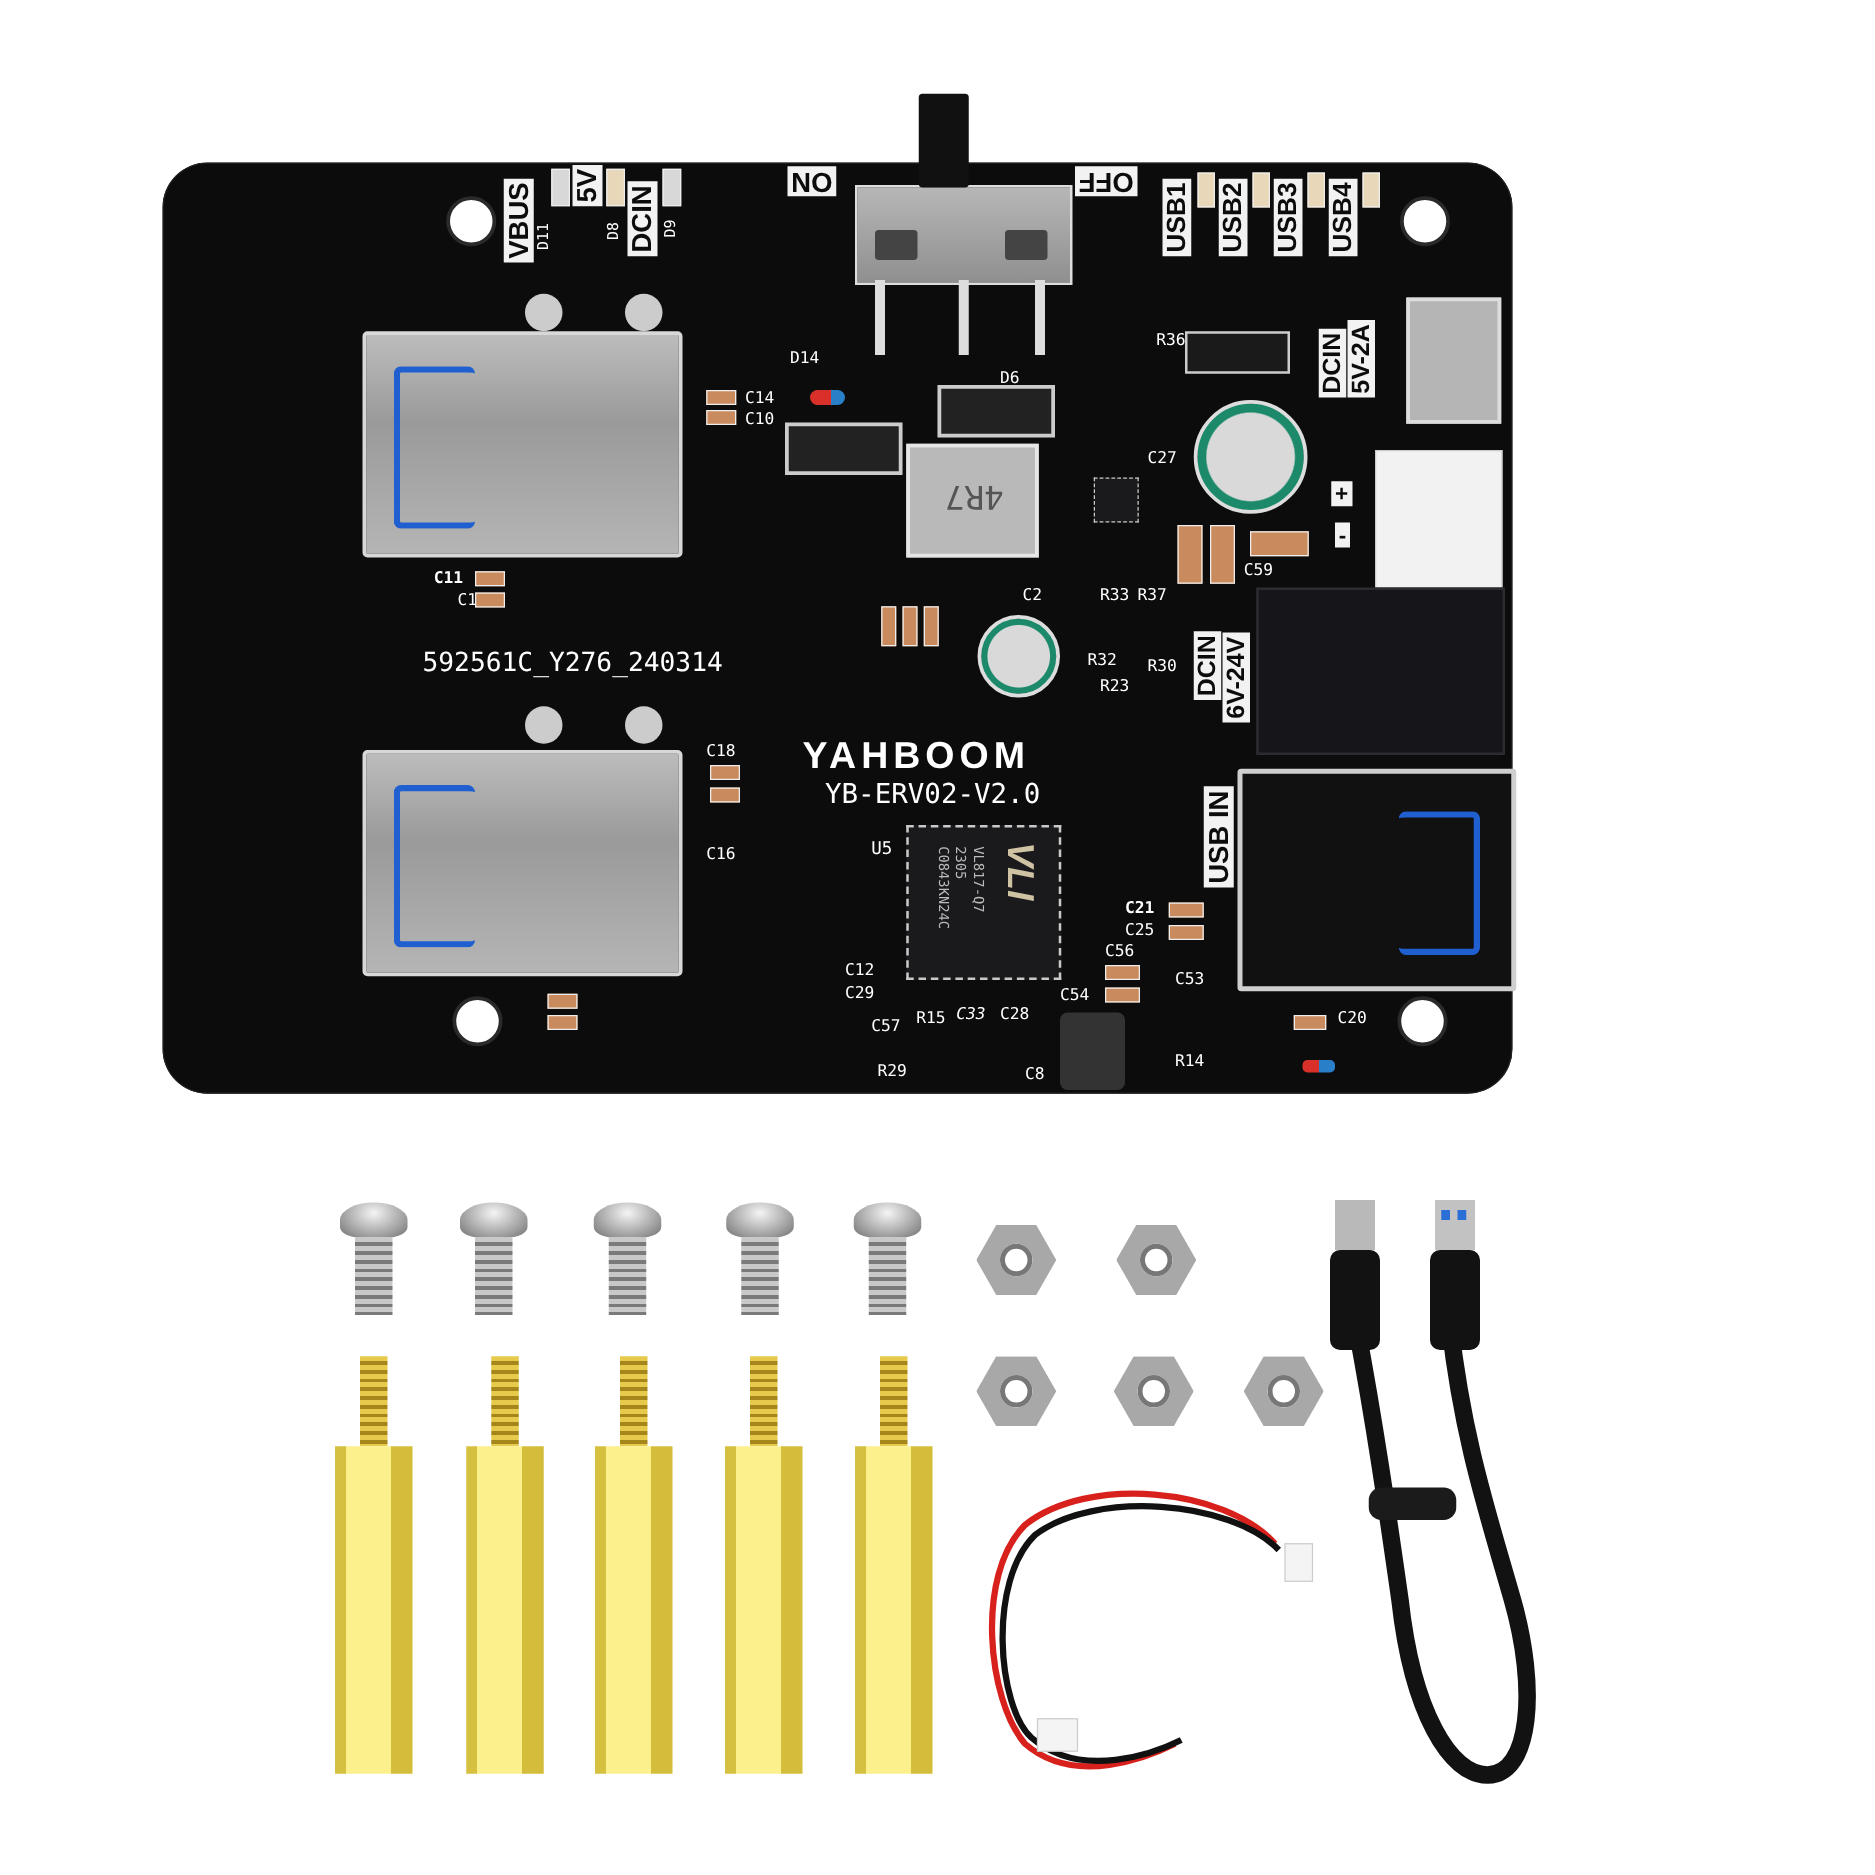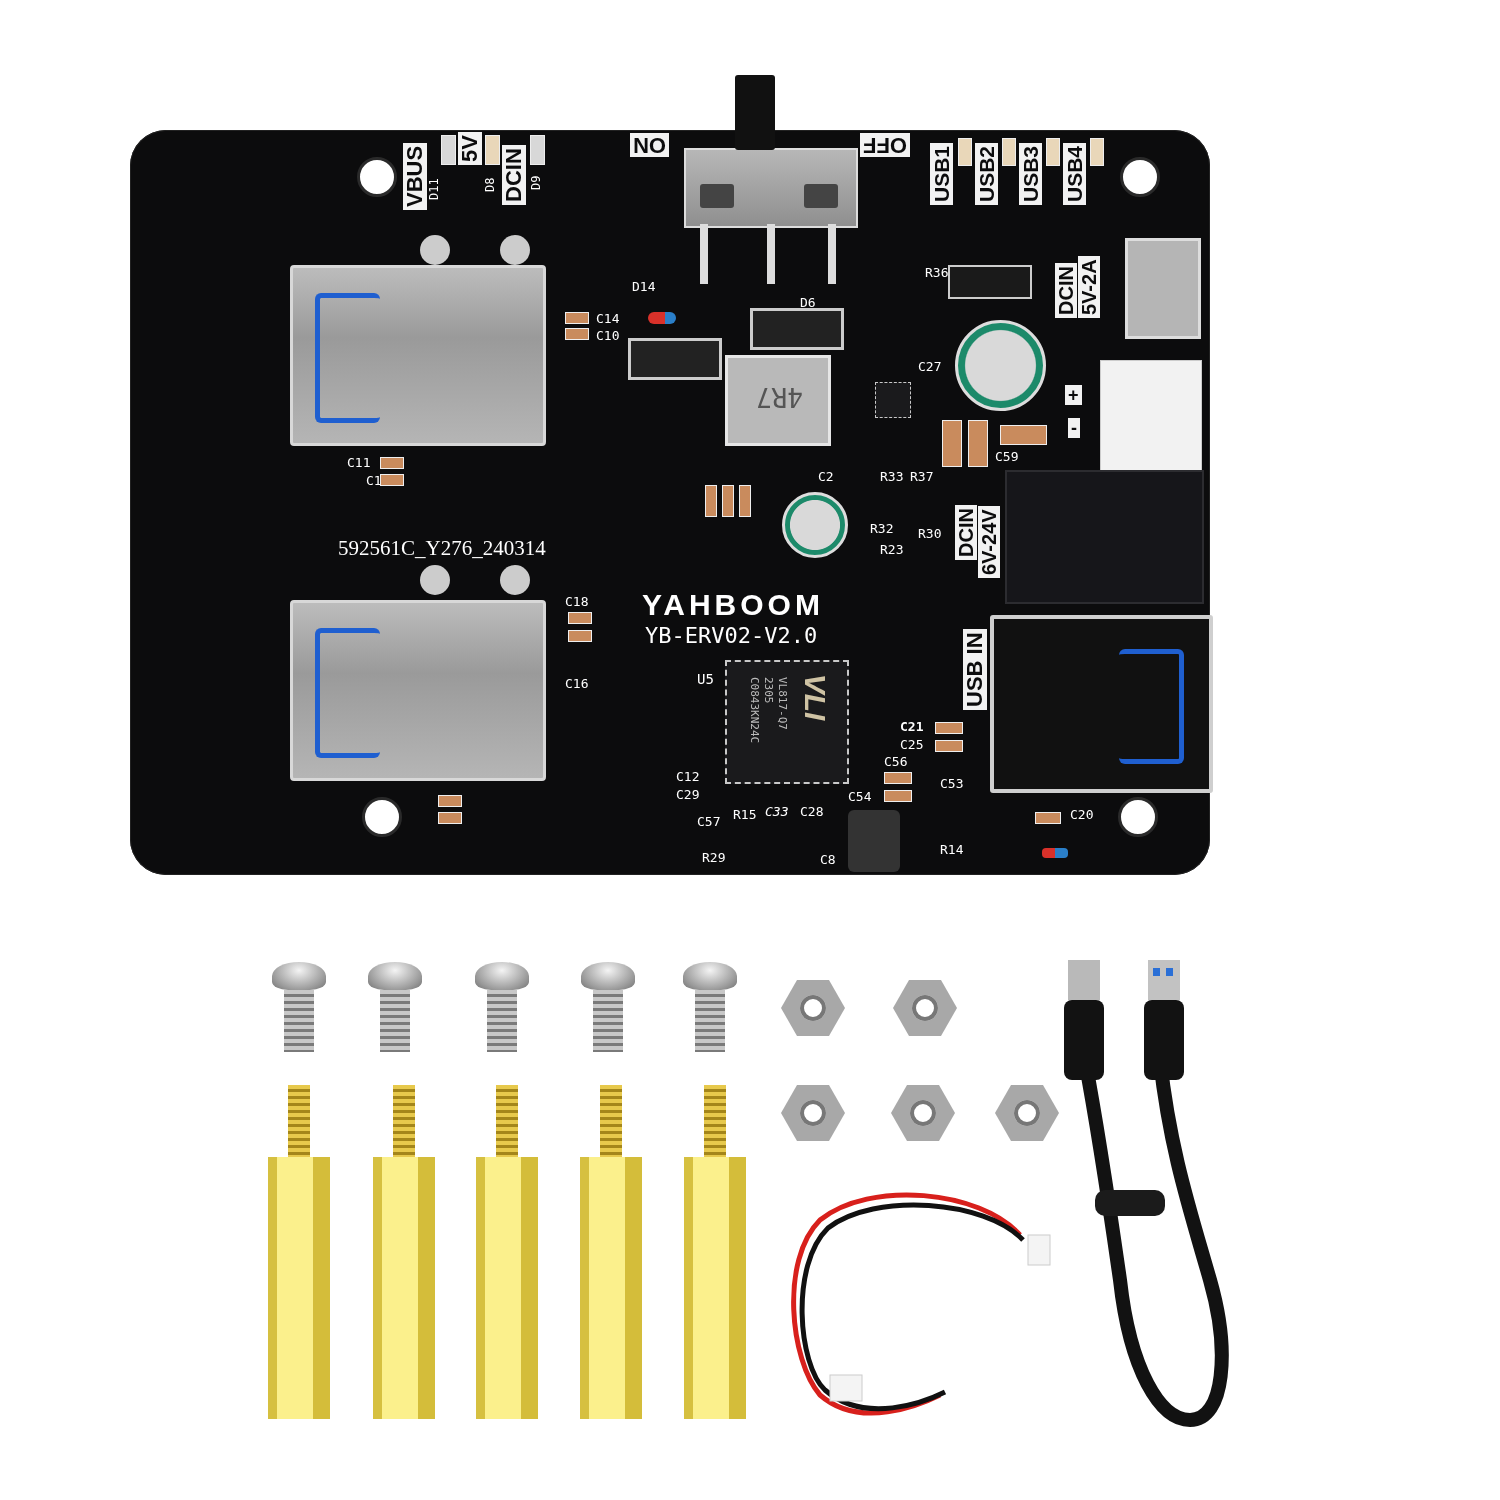--- a/index.html
+++ b/index.html
@@ -88,30 +88,30 @@
 <div class="abs usb-port-in" style="left:990px;top:615px;width:215px;height:170px;">
   <div class="abs usb-tongue" style="left:125px;top:30px;width:60px;height:105px;border-left:none;"></div>
 </div>
 
 <div class="abs usb-port" style="left:290px;top:265px;width:250px;height:175px;">
   <div class="abs usb-tongue" style="left:22px;top:25px;width:60px;height:120px;border-right:none;"></div>
 </div>
 <div class="abs" style="left:420px;top:235px;width:30px;height:30px;border-radius:50%;background:#ccc;"></div>
 <div class="abs" style="left:500px;top:235px;width:30px;height:30px;border-radius:50%;background:#ccc;"></div>
 
-<div class="abs silk" style="left:338px;top:538px;font-size:21px;font-family:Liberation Serif, serif;">592561C_Y276_240314</div>
+<div class="abs silk" style="left:338px;top:520px;font-size:21px;">592561C_Y276_240314</div>
 
 <div class="abs usb-port" style="left:290px;top:600px;width:250px;height:175px;">
   <div class="abs usb-tongue" style="left:22px;top:25px;width:60px;height:120px;border-right:none;"></div>
 </div>
 <div class="abs" style="left:420px;top:565px;width:30px;height:30px;border-radius:50%;background:#ccc;"></div>
 <div class="abs" style="left:500px;top:565px;width:30px;height:30px;border-radius:50%;background:#ccc;"></div>
 
 <div class="abs silk" style="left:642px;top:590px;font-size:30px;font-weight:bold;letter-spacing:4px;font-family:'Liberation Sans',sans-serif;">YAHBOOM</div>
-<div class="abs silk" style="left:645px;top:625px;font-size:22px;">YB-ERV02-V2.0</div>
+<div class="abs silk" style="left:660px;top:625px;font-size:22px;">YB-ERV02-V2.0</div>
 
 <div class="abs silk" style="left:697px;top:672px;font-size:14px;">U5</div>
 <div class="abs chip" style="left:725px;top:660px;width:120px;height:120px;">
   <div class="abs" style="left:65px;top:18px;color:#cfc3a4;font-size:30px;font-weight:bold;font-style:italic;transform:rotate(90deg);">VLI</div>
   <div class="abs" style="left:0;top:0;transform-origin:left top;transform:translate(62px,15px) rotate(90deg);color:#bbb;font-family:'DejaVu Sans Mono',monospace;font-size:11px;line-height:1.25;">
     <div>VL817-Q7</div>
     <div>2305</div>
     <div>C0843KN24C</div>
   </div>
 </div>
@@ -135,21 +135,21 @@
 <div class="abs silk" style="left:800px;top:296px;font-size:13px;">D6</div>
 <div class="abs silk" style="left:925px;top:266px;font-size:13px;">R36</div>
 <div class="abs silk" style="left:918px;top:360px;font-size:13px;">C27</div>
 <div class="abs silk" style="left:818px;top:470px;font-size:13px;">C2</div>
 <div class="abs silk" style="left:880px;top:470px;font-size:13px;">R33</div>
 <div class="abs silk" style="left:910px;top:470px;font-size:13px;">R37</div>
 <div class="abs silk" style="left:995px;top:450px;font-size:13px;">C59</div>
 <div class="abs silk" style="left:870px;top:522px;font-size:13px;">R32</div>
 <div class="abs silk" style="left:918px;top:527px;font-size:13px;">R30</div>
 <div class="abs silk" style="left:880px;top:543px;font-size:13px;">R23</div>
-<div class="abs silk" style="left:347px;top:456px;font-size:13px;">C11</div>
+<div class="abs silk" style="left:347px;top:456px;font-size:13px;font-weight:bold;">C11</div>
 <div class="abs silk" style="left:366px;top:474px;font-size:13px;">C13</div>
 <div class="abs silk" style="left:565px;top:595px;font-size:13px;">C18</div>
 <div class="abs silk" style="left:565px;top:648px;font-size:13px;margin-top:29px;">C16</div>
 <div class="abs silk" style="left:676px;top:770px;font-size:13px;">C12</div>
 <div class="abs silk" style="left:676px;top:788px;font-size:13px;">C29</div>
 <div class="abs silk" style="left:697px;top:815px;font-size:13px;">C57</div>
 <div class="abs silk" style="left:702px;top:851px;font-size:13px;">R29</div>
 <div class="abs silk" style="left:733px;top:808px;font-size:13px;">R15</div>
 <div class="abs silk" style="left:765px;top:805px;font-size:13px;font-style:italic;">C33</div>
 <div class="abs silk" style="left:800px;top:805px;font-size:13px;">C28</div>

